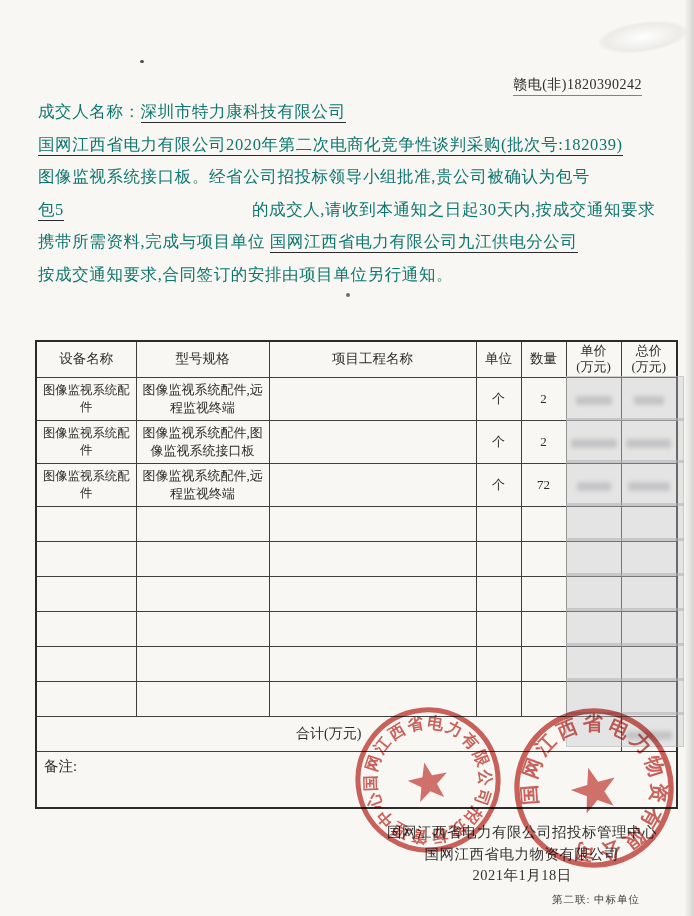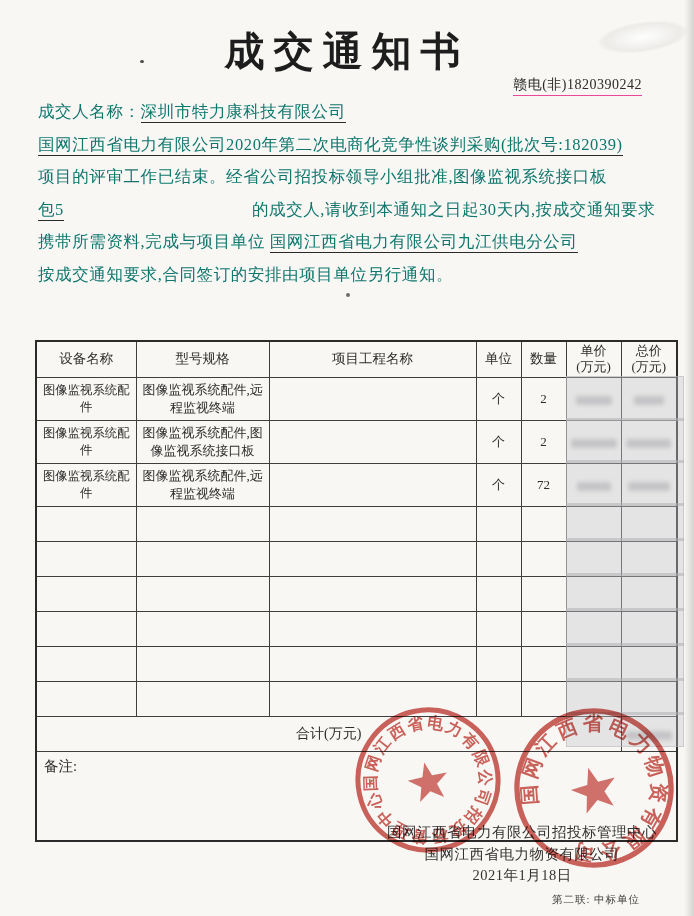--- a/index.html
+++ b/index.html
@@ -47,21 +47,21 @@
     border:1px solid #3e3e3e;text-align:center;vertical-align:middle;
     padding:0 2px;font-weight:normal;overflow:hidden;
   }
   tr.hdr{height:36px;font-size:13.5px;}
   tr.hdr .two-line{line-height:1.25;font-size:13px;}
   tr.data{height:43px;}
   tr.data td{line-height:1.35;}
   td.device-col{font-size:12.4px;letter-spacing:0;padding:0;margin-top:32px;}
   tr.empty{height:35px;}
   tr.total-row{height:35px;font-size:14px;}
-  tr.notes-row{height:90px;}
+  tr.notes-row{height:57px;}
   tr.notes-row td{text-align:left;vertical-align:top;padding:5px 7px;font-size:14.5px;}
 
   .smudge{
     margin:4px auto 0;height:9px;border-radius:2px;
     background:#8d8e94;opacity:.5;filter:blur(2px);
   }
   .mosaic{
     position:absolute;left:566px;top:376px;width:118px;height:371px;
     background:rgba(201,201,204,.40);
     box-shadow:inset 0 0 0 1px rgba(180,180,184,.5);
@@ -85,27 +85,26 @@
 </style>
 </head>
 <body>
 
 <div class="page">
   <div class="edge-shade"></div>
   <div class="corner-shade"></div>
   <div class="speck s1"></div>
   <div class="speck s2"></div>
 
-  <div class="title">成交通知书</div>
   <div class="ref">赣电(非)1820390242</div>
 
   <div class="body-text">
     <p><span>成交人名称：</span><span class="u">深圳市特力康科技有限公司</span></p>
     <p><span class="u">国网江西省电力有限公司2020年第二次电商化竞争性谈判采购(批次号:182039)</span></p>
-    <p><span>项目的评审工作已结束。经省公司招投标领导小组批准,图像监视系统接口板</span></p>
+    <p><span>图像监视系统接口板。经省公司招投标领导小组批准,贵公司被确认为包号</span></p>
     <p><span class="u">包5</span><span class="gap"></span><span>的成交人,请收到本通知之日起30天内,按成交通知要求</span></p>
     <p><span>携带所需资料,完成与项目单位 </span><span class="u">国网江西省电力有限公司九江供电分公司</span></p>
     <p><span>按成交通知要求,合同签订的安排由项目单位另行通知。</span></p>
   </div>
 
   <table class="items">
     <colgroup>
       <col style="width:100px">
         <col style="width:133px">
         <col style="width:207px">

